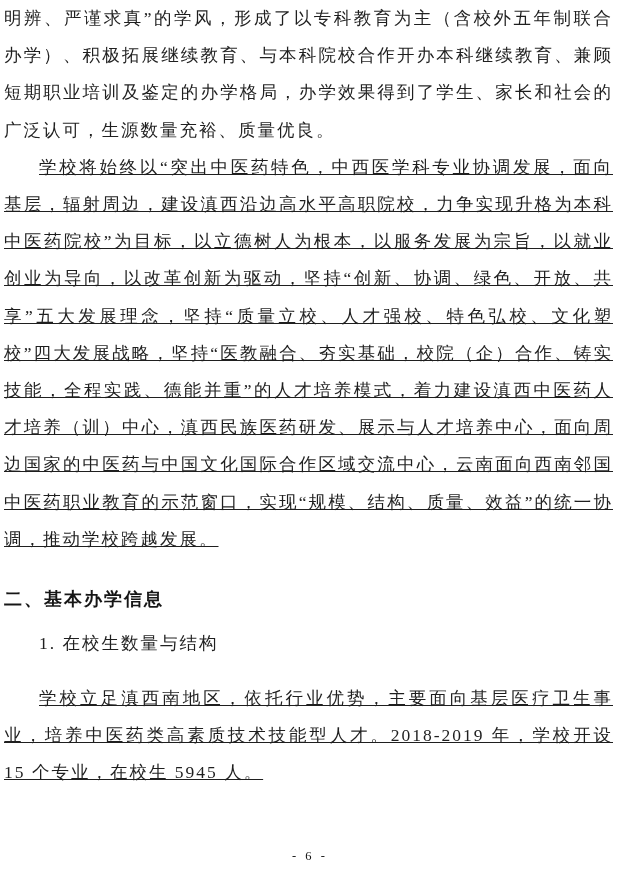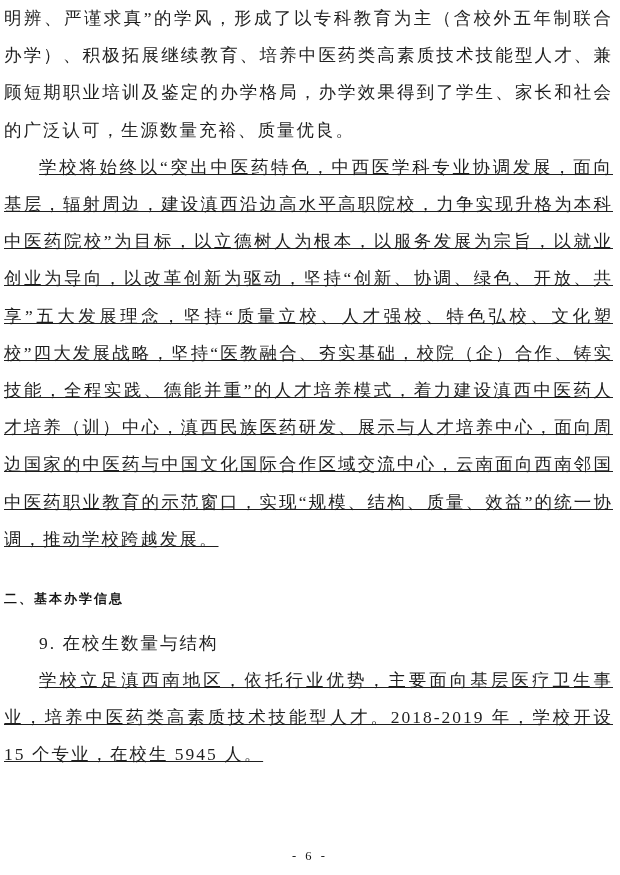--- a/index.html
+++ b/index.html
@@ -29,21 +29,21 @@
     letter-spacing: 2px;
     text-align: justify;
     text-justify: inter-character;
   }
   .para.indented {
     text-indent: 2em;
     text-decoration: underline;
   }
   .h-section {
     margin: 27px 0 0 0;
-    font-size: 13px;
+    font-size: 18px;
     line-height: 28px;
     font-weight: bold;
     letter-spacing: 2px;
     color: #161616;
   }
   .h-subsection {
     margin: 22px 0 0 0;
     font-size: 18px;
     line-height: 28px;
     font-weight: bold;
@@ -52,39 +52,39 @@
   }
   .item-heading {
     margin: 16px 0 0 0;
     font-size: 17.5px;
     line-height: 28px;
     letter-spacing: 2px;
     text-indent: 2em;
     font-weight: normal;
   }
   .para.last {
-    margin-top: 5px;
+    margin-top: 23px;
   }
   .page-number {
     position: absolute;
     left: 0;
     right: 0;
     top: 849px;
     text-align: center;
     font-size: 12.5px;
     letter-spacing: 3px;
     color: #111111;
     font-family: "Liberation Serif", "DejaVu Serif", serif;
   }
 </style>
 </head>
 <body>
 
 <div class="page">
   <div class="body-text">
-    <p class="para">明辨、严谨求真”的学风，形成了以专科教育为主（含校外五年制联合办学）、积极拓展继续教育、培养中医药类高素质技术技能型人才、兼顾短期职业培训及鉴定的办学格局，办学效果得到了学生、家长和社会的广泛认可，生源数量充裕、质量优良。</p>
+    <p class="para">明辨、严谨求真”的学风，形成了以专科教育为主（含校外五年制联合办学）、积极拓展继续教育、与本科院校合作开办本科继续教育、兼顾短期职业培训及鉴定的办学格局，办学效果得到了学生、家长和社会的广泛认可，生源数量充裕、质量优良。</p>
     <p class="para indented">学校将始终以“突出中医药特色，中西医学科专业协调发展，面向基层，辐射周边，建设滇西沿边高水平高职院校，力争实现升格为本科中医药院校”为目标，以立德树人为根本，以服务发展为宗旨，以就业创业为导向，以改革创新为驱动，坚持“创新、协调、绿色、开放、共享”五大发展理念，坚持“质量立校、人才强校、特色弘校、文化塑校”四大发展战略，坚持“医教融合、夯实基础，校院（企）合作、铸实技能，全程实践、德能并重”的人才培养模式，着力建设滇西中医药人才培养（训）中心，滇西民族医药研发、展示与人才培养中心，面向周边国家的中医药与中国文化国际合作区域交流中心，云南面向西南邻国中医药职业教育的示范窗口，实现“规模、结构、质量、效益”的统一协调，推动学校跨越发展。</p>
     <h2 class="h-section">二、基本办学信息</h2>
-    <p class="item-heading">9. 在校生数量与结构</p>
+    <p class="item-heading">1. 在校生数量与结构</p>
     <p class="para indented last">学校立足滇西南地区，依托行业优势，主要面向基层医疗卫生事业，培养中医药类高素质技术技能型人才。2018-2019 年，学校开设 15 个专业，在校生 5945 人。</p>
   </div>
   <div class="page-number">- 6 -</div>
 </div>
 
 </body></html>

